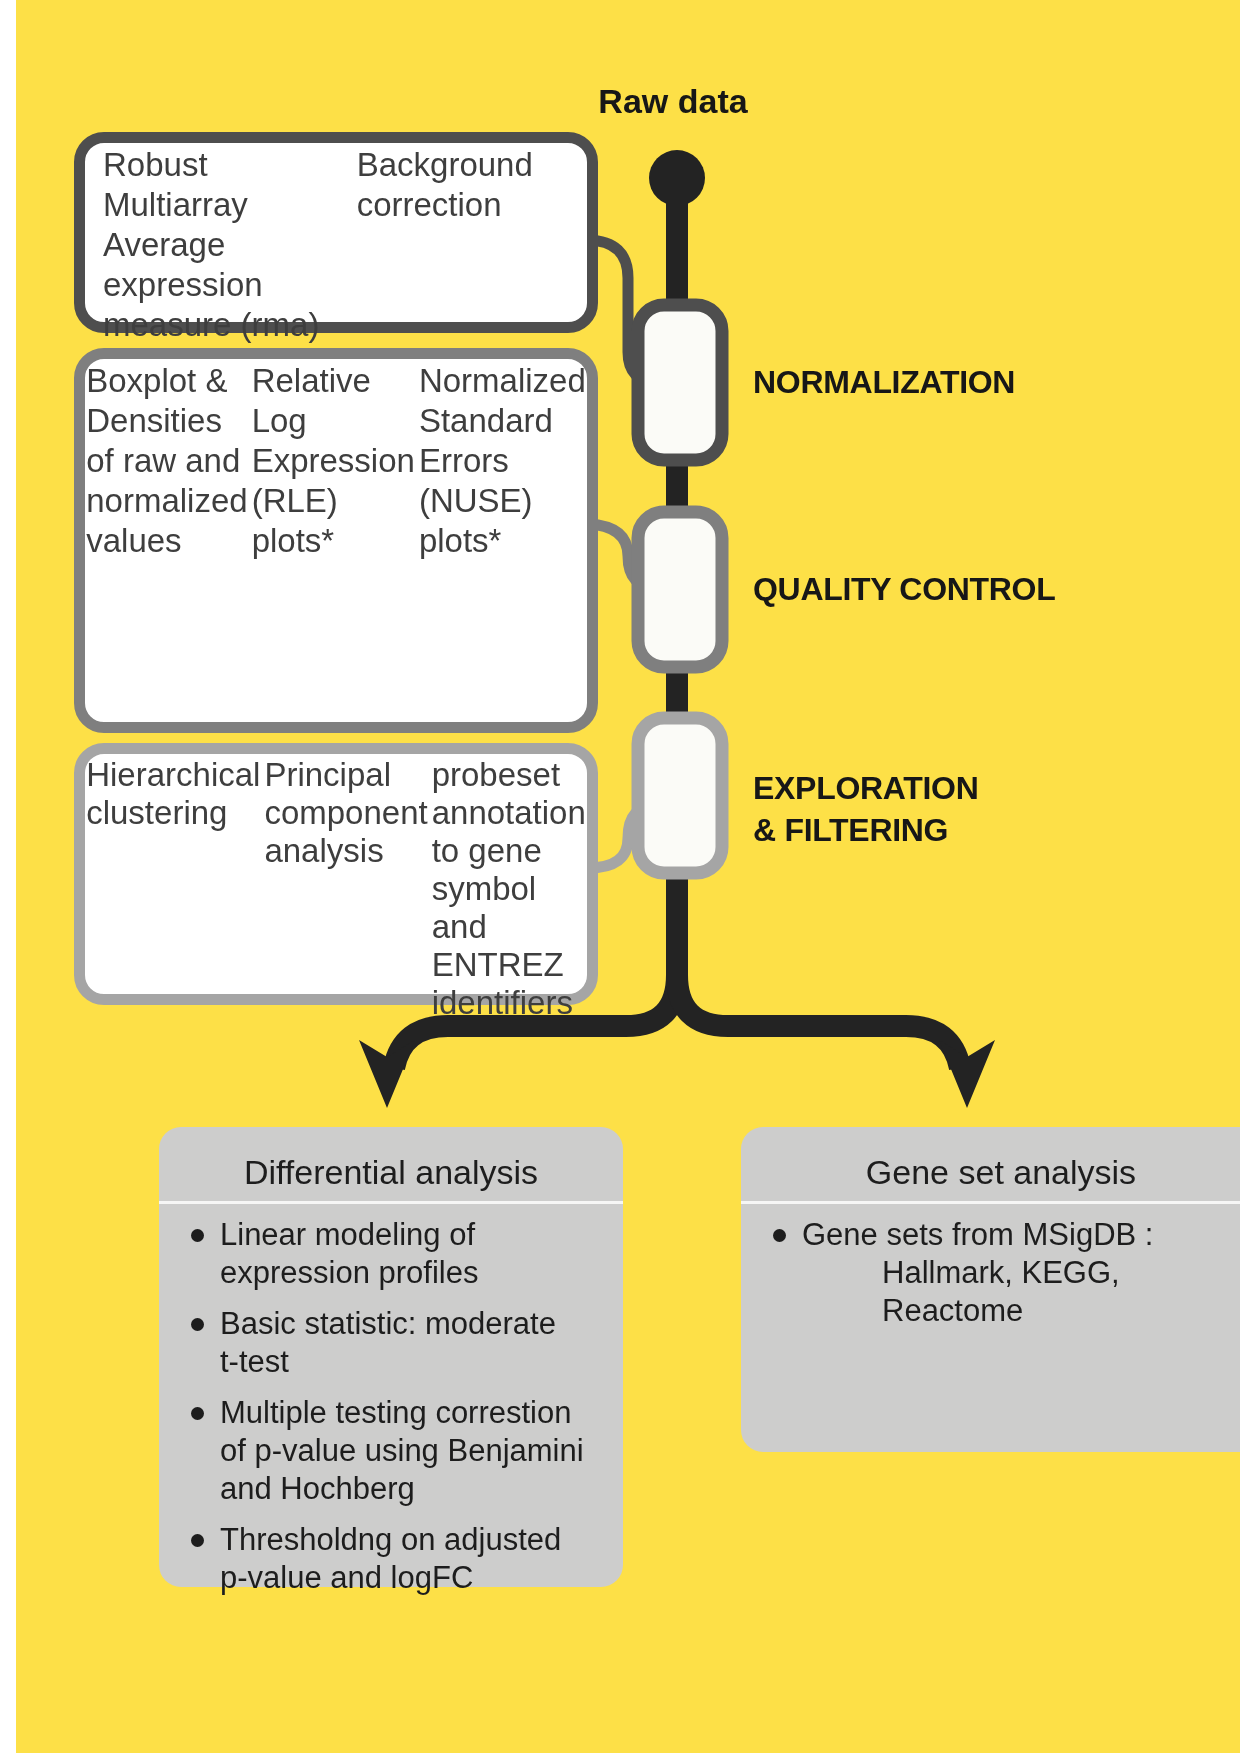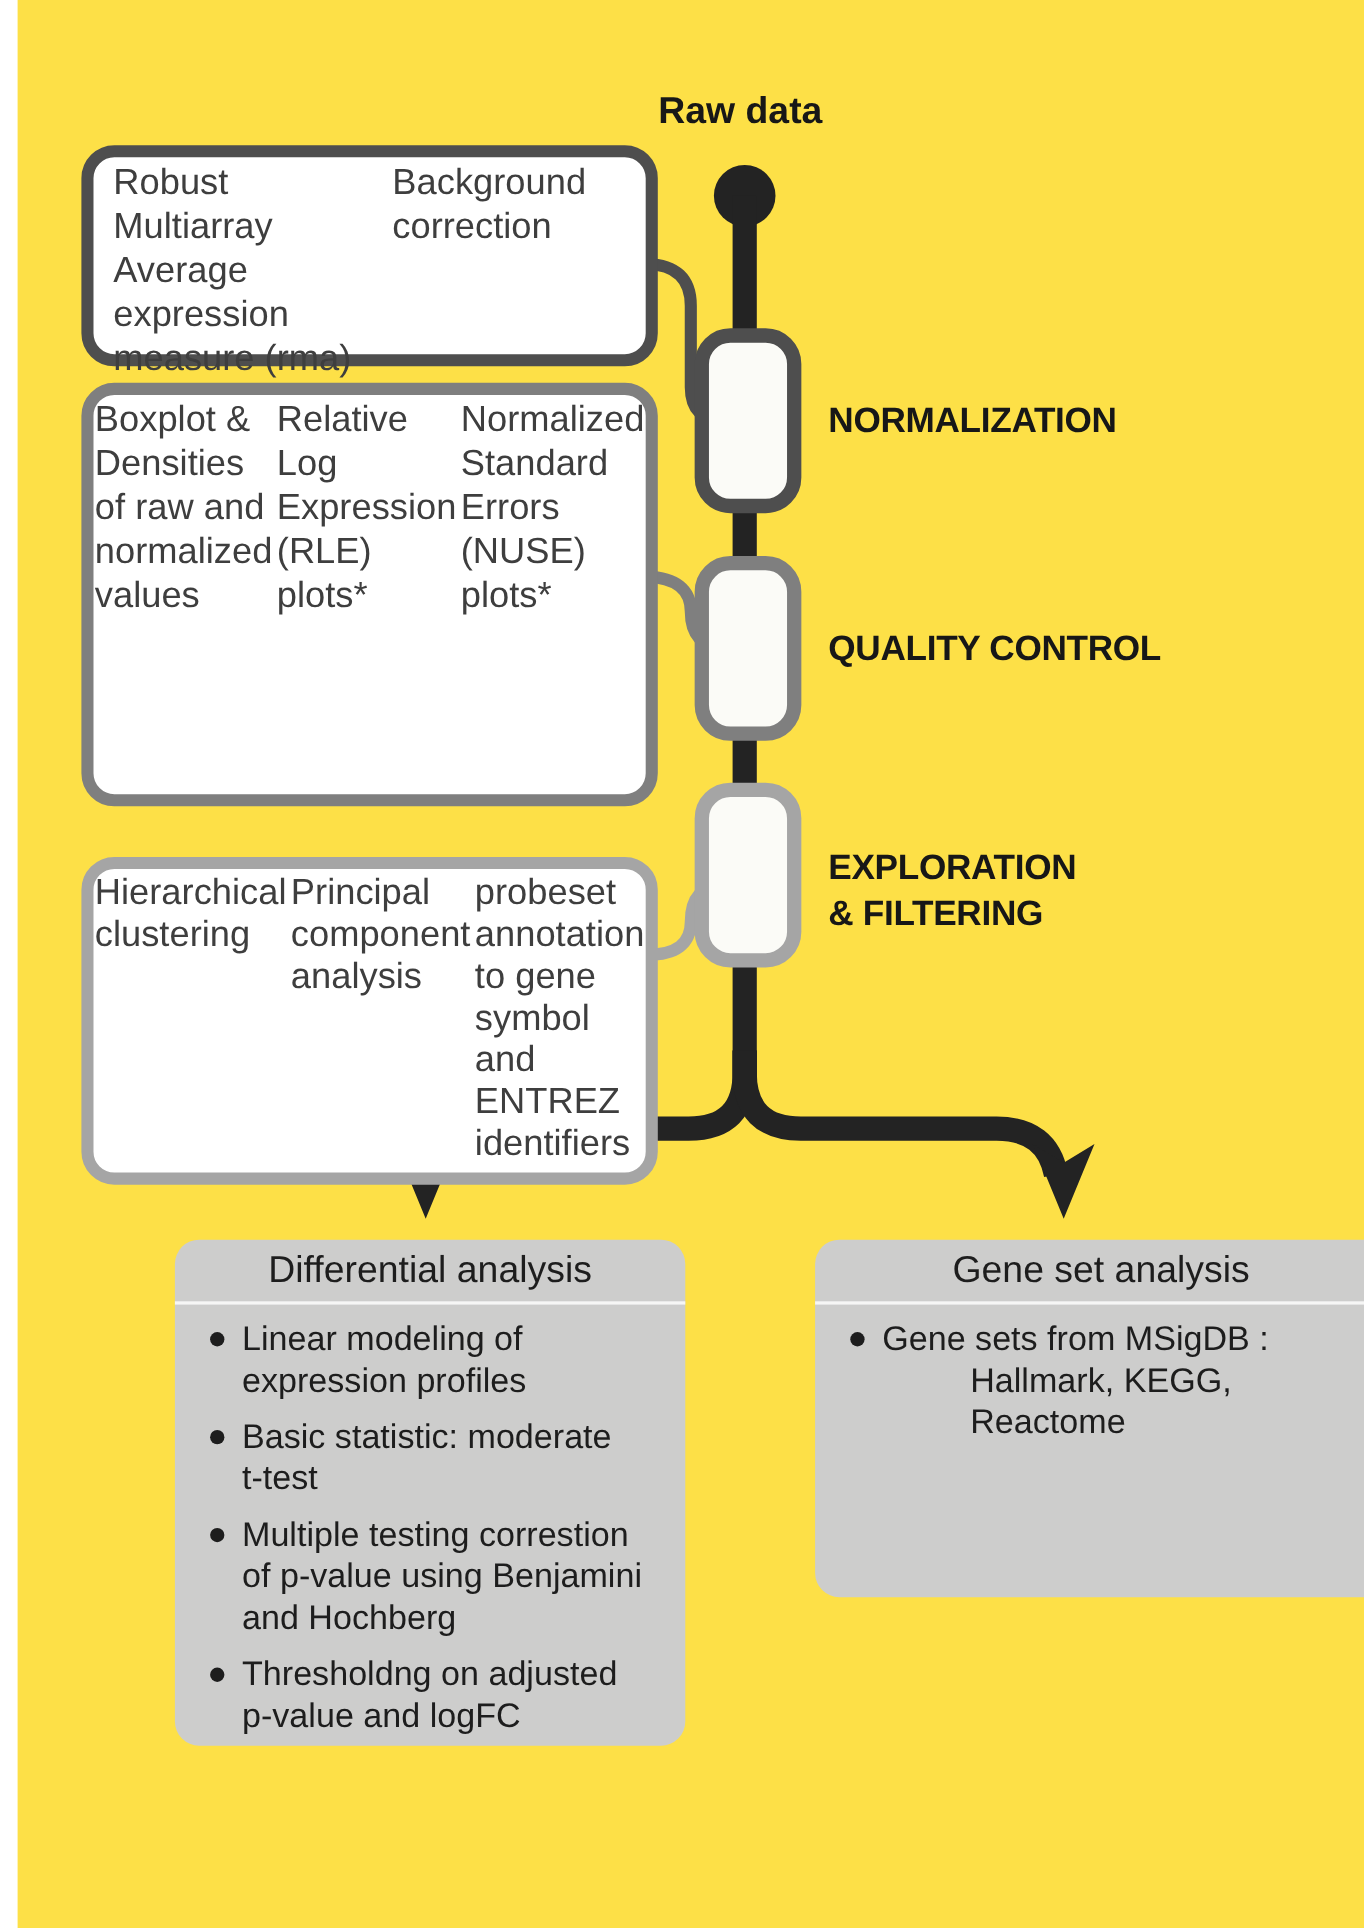--- a/index.html
+++ b/index.html
@@ -29,21 +29,21 @@
   }
 
   
   .stage-box {
     position:absolute; left:58px; width:524px; box-sizing:border-box;
     background:#ffffff; border-radius:30px; border:11px solid #555;
     padding:2px 18px; display:flex; flex-direction:row; justify-content:center;
   }
   .stage-box.s0 { top:132px; height:201px; border-color:var(--stage0,#4e4e4e); }
   .stage-box.s1 { top:348px; height:385px; border-color:var(--stage1,#7f7f7f); }
-  .stage-box.s2 { top:779px; height:298px; border-color:var(--stage2,#a5a5a5); }
+  .stage-box.s2 { top:743px; height:262px; border-color:var(--stage2,#a5a5a5); }
   .stage-row {
     white-space:pre-line; font-size:33px; line-height:40px; color:#3e3e3e;
   }
   .stage-box.s2 .stage-row { line-height:38px; }
   .dash {
     height:6px; margin:12px 2px; flex:none;
     background:repeating-linear-gradient(90deg, #777 0 18px, transparent 18px 28px);
   }
   .stage-box.s0 .dash { background:repeating-linear-gradient(90deg,#606060 0 18px,transparent 18px 28px); }
   .stage-box.s1 .dash { background:repeating-linear-gradient(90deg,#8b8b8b 0 18px,transparent 18px 28px); }
@@ -60,21 +60,21 @@
   .stage-label.l2 { top:767px; }
 
   
   .panel {
     position:absolute; box-sizing:border-box; background:var(--panel,#cdcdcc);
     border-radius:22px; color:#1d1d1d;
   }
   .panel.left  { left:143px; top:1127px; width:464px; height:460px; }
   .panel.right { left:725px; top:1127px; width:520px; height:325px; }
   .panel-title {
-    font-size:34px; text-align:center; padding:8px 10px 9px;
+    font-size:34px; text-align:center; padding:26px 10px 9px;
     border-bottom:3px solid #f6f6f5;
   }
   .panel-body { padding:12px 14px 6px 32px; }
   .bullet { display:flex; margin-bottom:13px; }
   .bullet-dot {
     width:13px; height:13px; border-radius:50%; background:#1d1d1d;
     margin:13px 16px 0 0; flex:none;
   }
   .bullet-text { white-space:pre-line; font-size:31px; line-height:38px; }
   .bullet-sub  { white-space:pre-line; font-size:31px; line-height:38px; padding-left:80px; }

